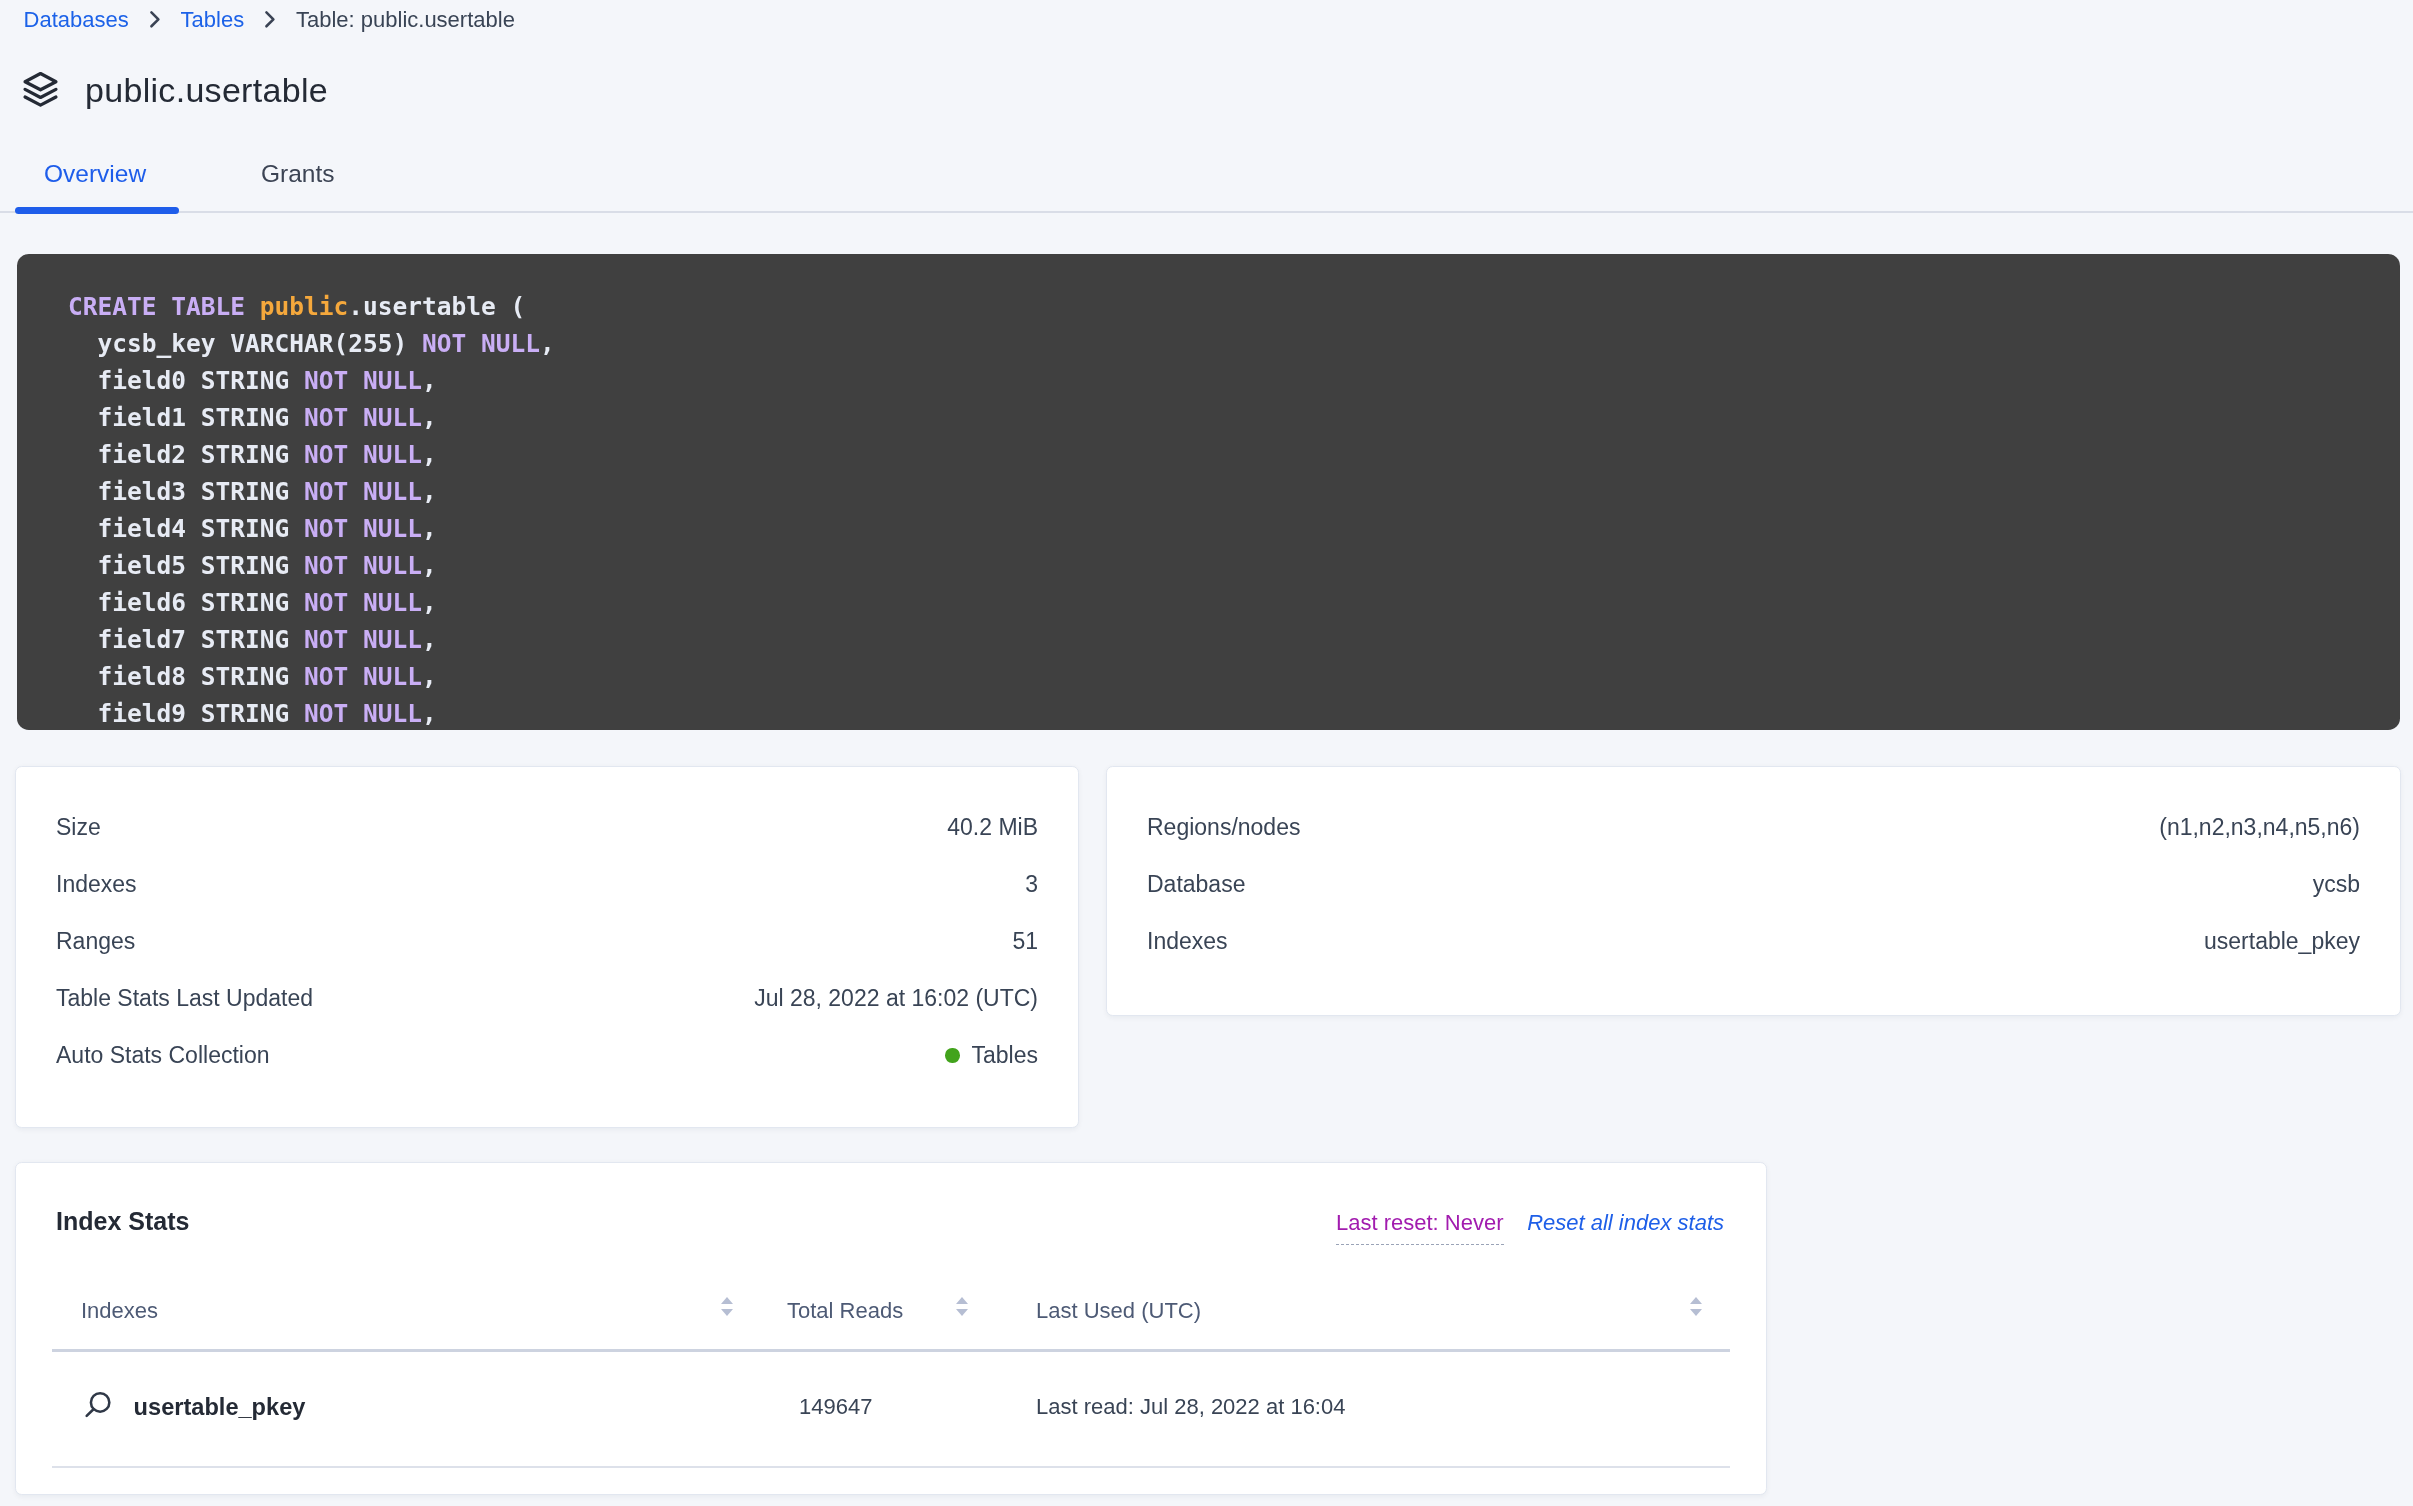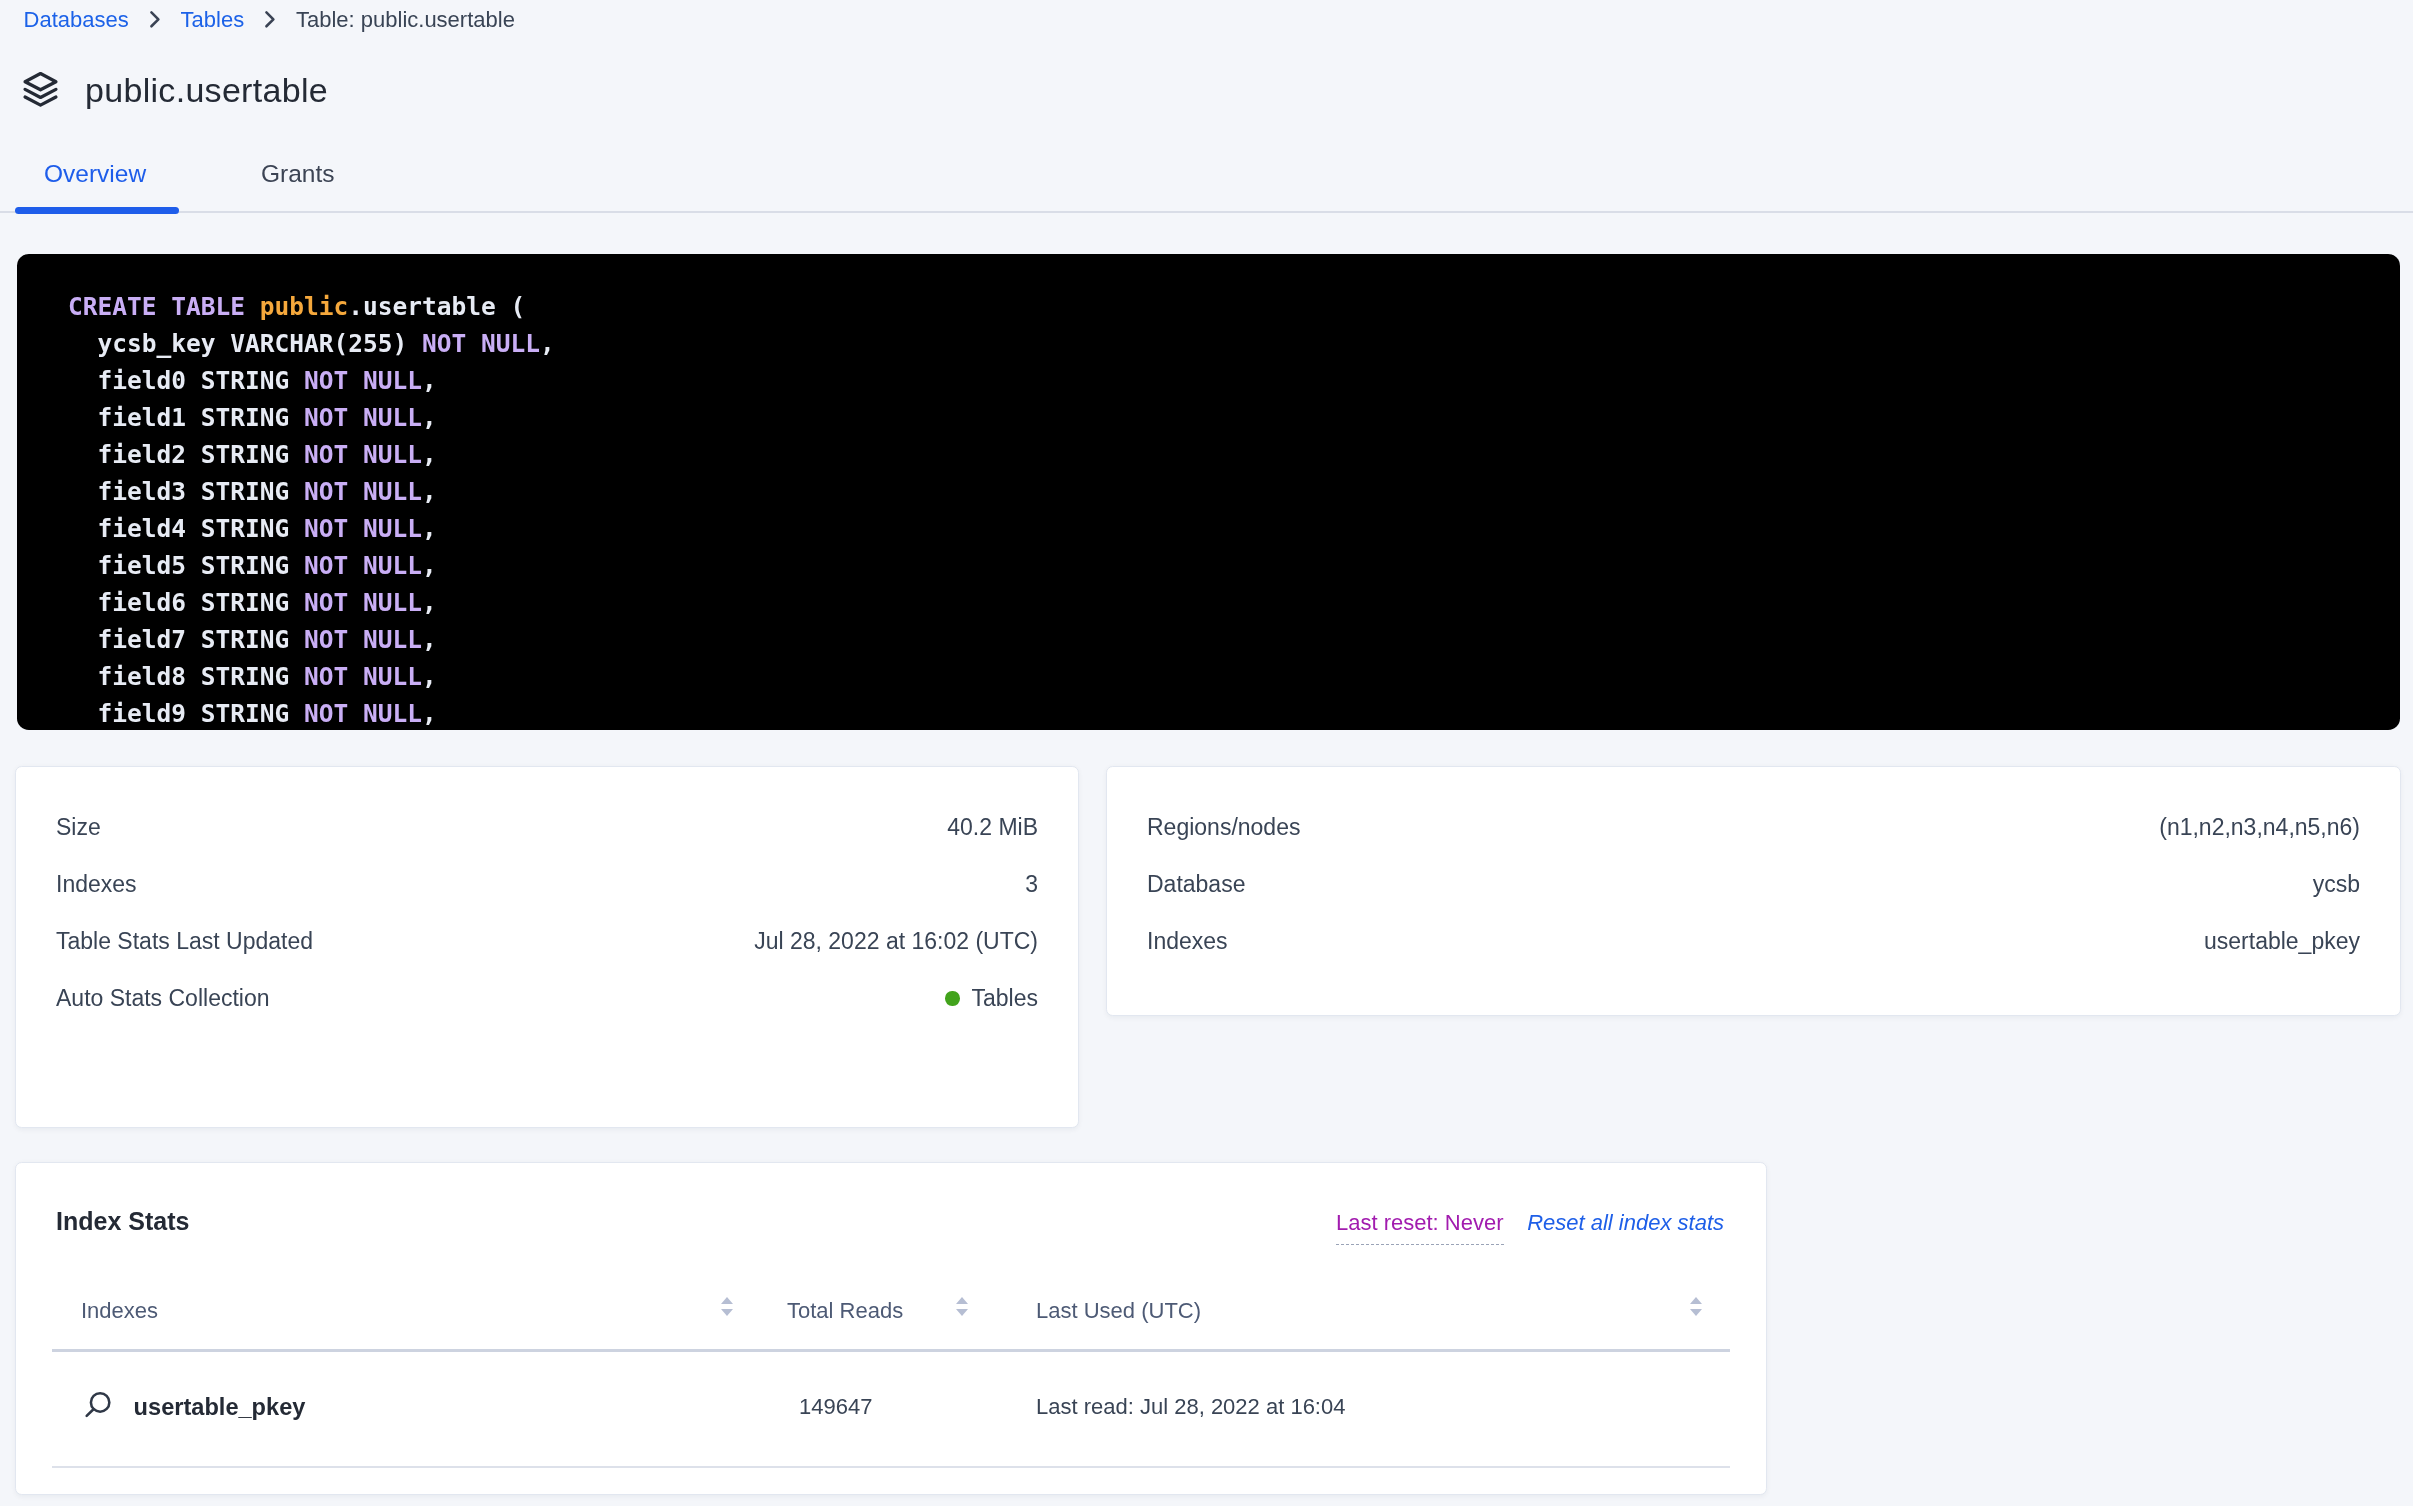--- a/index.html
+++ b/index.html
@@ -17,21 +17,21 @@
   
   .page-header{position:absolute;left:21px;top:69px;display:flex;align-items:center;gap:25px;}
   .page-title{font-size:34px;font-weight:400;color:#242a35;margin:0;letter-spacing:0.3px;}
   
   .tab{position:absolute;top:160px;font-size:24.5px;cursor:pointer;}
   .tab-overview{left:44px;color:#1e5dea;}
   .tab-grants{left:261px;color:#3c4454;}
   .tab-underline{position:absolute;left:15px;top:207px;width:164px;height:6.7px;border-radius:4.2px;background:#1e5dea;z-index:2;}
   .tab-divider{position:absolute;left:0;top:211px;width:2413px;height:1.7px;background:#d9dde7;}
   
-  .sql-box{position:absolute;left:17px;top:240px;width:2383px;height:476px;background:#000000;border-radius:11.8px;
+  .sql-box{position:absolute;left:17px;top:240px;width:2383px;height:476px;background:#404040;border-radius:11.8px;
     box-sizing:border-box;padding:34px 34px 0 51px;overflow:hidden;}
   .sql-line{font-family:"DejaVu Sans Mono",monospace;font-size:24.5px;line-height:37px;font-weight:600;white-space:pre;margin:0;}
   .tok-kw{color:#c9aef5;}
   .tok-plain{color:#e7ebf4;}
   .tok-schema{color:#f5a83c;}
   
   .card{position:absolute;background:#ffffff;border:0.8px solid #e2e7f0;border-radius:6.7px;
     box-shadow:0 1.7px 5px rgba(20,30,55,.05);box-sizing:border-box;}
   #card-left{left:15px;top:766px;width:1064px;height:362px;padding:32px 40px;}
   #card-right{left:1106px;top:766px;width:1295px;height:250px;padding:32px 40px;}
@@ -108,20 +108,26 @@
           <span>40.2 MiB</span>
         </span>
       </div>
       <div class="stat-row">
         <span class="stat-label">Indexes</span>
         <span class="stat-value">
           <span>3</span>
         </span>
       </div>
       <div class="stat-row">
+        <span class="stat-label">Ranges</span>
+        <span class="stat-value">
+          <span>51</span>
+        </span>
+      </div>
+      <div class="stat-row">
         <span class="stat-label">Table Stats Last Updated</span>
         <span class="stat-value">
           <span>Jul 28, 2022 at 16:02 (UTC)</span>
         </span>
       </div>
       <div class="stat-row">
         <span class="stat-label">Auto Stats Collection</span>
         <span class="stat-value">
           <span class="green-dot"></span>
           <span>Tables</span>

